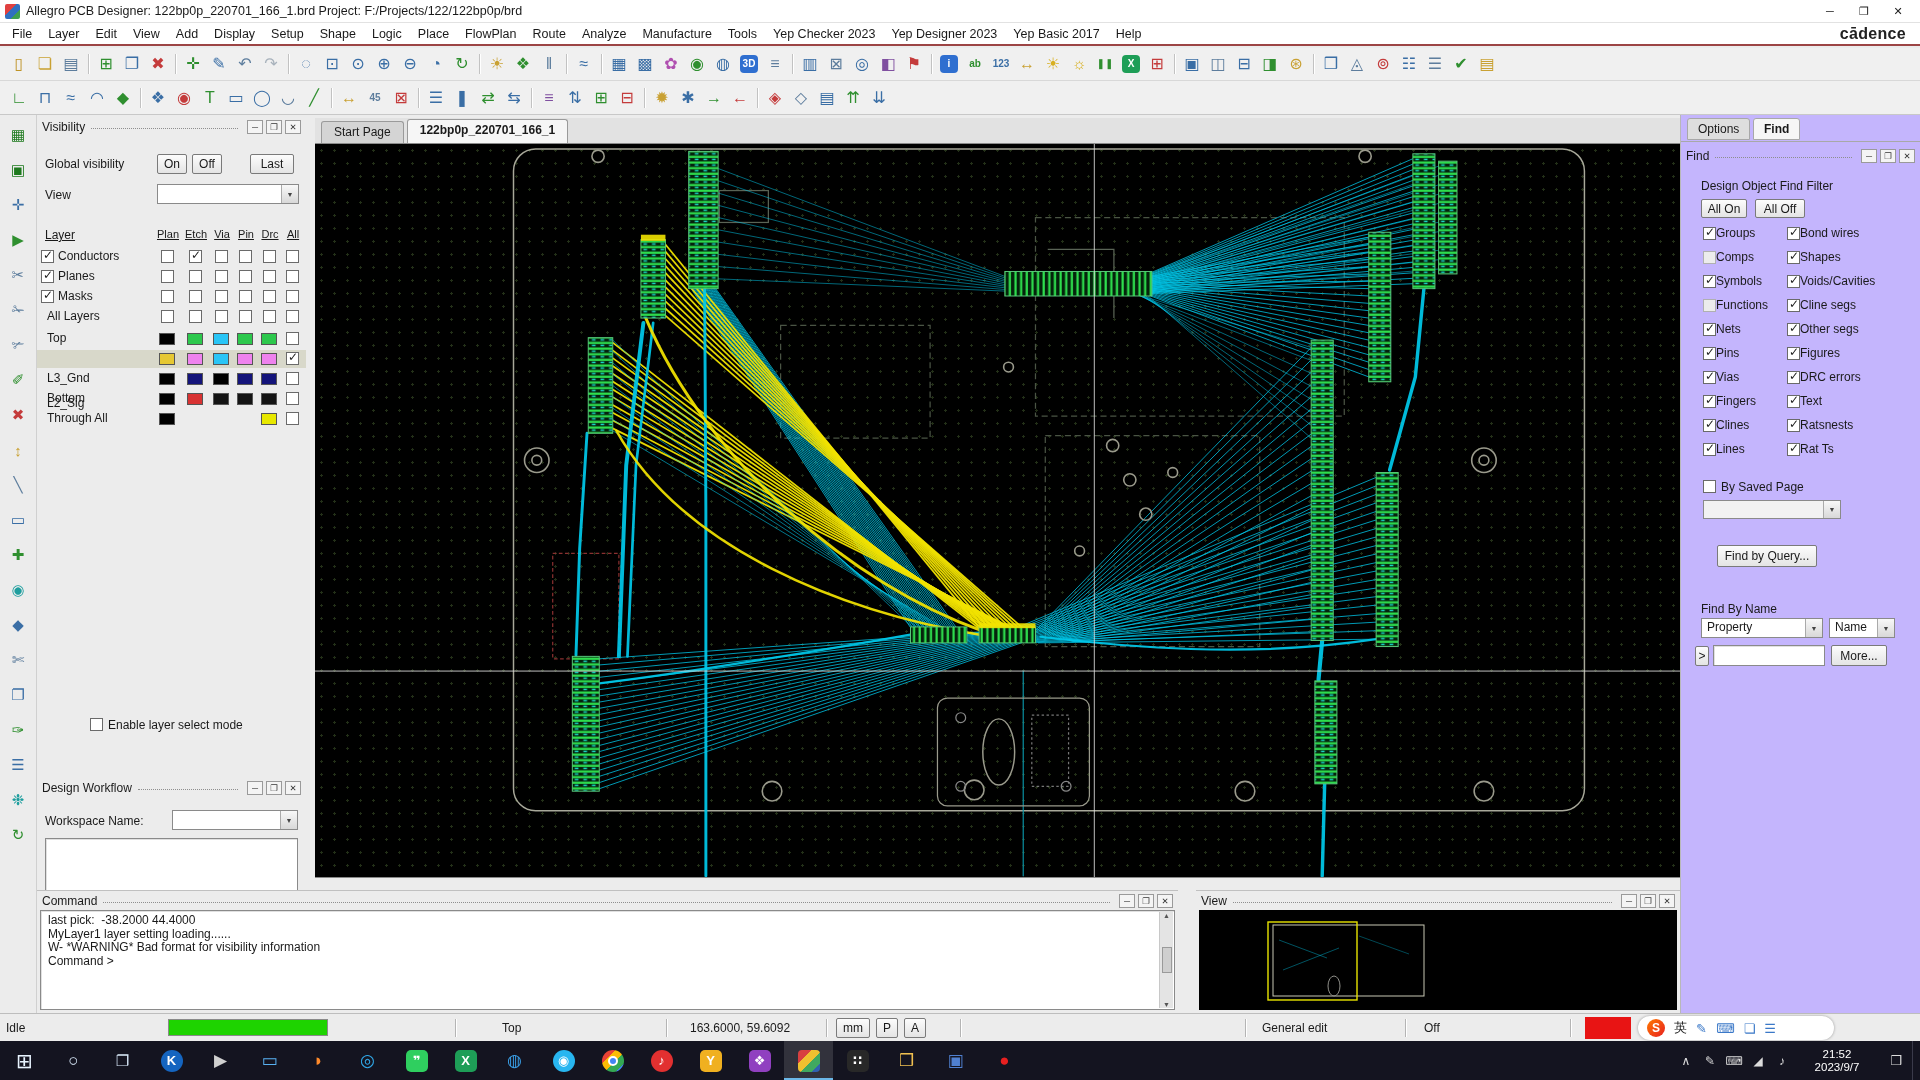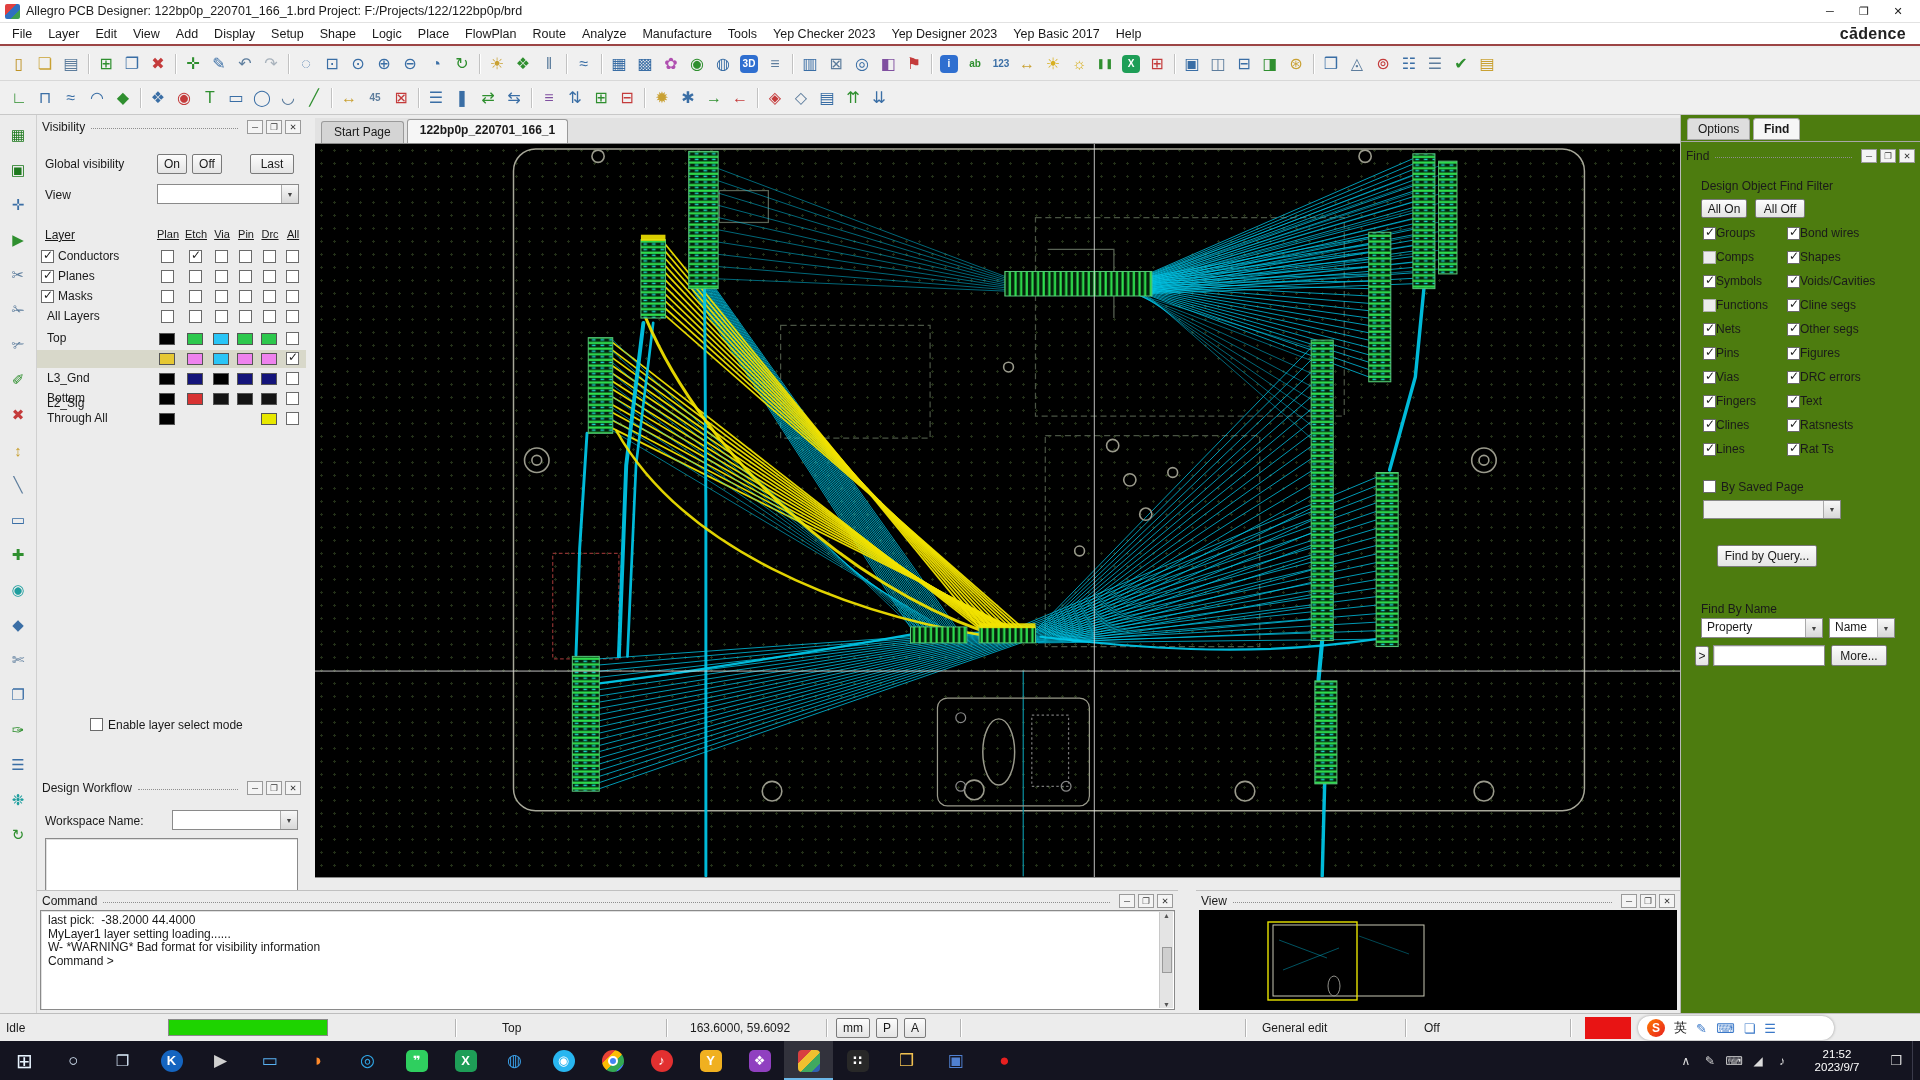--- a/index.html
+++ b/index.html
@@ -63,21 +63,21 @@
 
 #tabs-row{position:absolute;left:315px;top:118px;width:1365px;height:26px;background:#e2e2e2;border-bottom:1px solid #8a8a8a;display:flex;align-items:flex-end;padding-left:6px}
 #doc-tabs{display:flex;align-items:flex-end}
 .dtab{height:22px;padding:3px 12px;font-size:12px;background:#d4d4d4;border:1px solid #9a9a9a;border-bottom:none;margin-right:3px;border-radius:3px 3px 0 0;white-space:nowrap}
 .dtab.active{background:#f6f6f6;height:24px;font-weight:bold}
 #canvas{position:absolute;left:315px;top:144px;width:1365px;height:734px;background-color:#000;background-image:radial-gradient(circle,#233018 1px,transparent 1.3px);background-size:13px 13px;border-bottom:1px solid #888}
 #pcb-canvas{position:absolute;inset:0}
 #pcb-canvas svg{width:100%;height:100%;display:block}
 
 
-#find-panel{left:1680px;top:115px;width:240px;height:898px;background:#4d7c0f;border-left:1px solid #b8b8b8}
+#find-panel{left:1680px;top:115px;width:240px;height:898px;background:#c4b5fd;border-left:1px solid #b8b8b8}
 .ftab{position:absolute;top:3px;height:22px;padding:3px 10px;font-size:12px;background:#dedede;border:1px solid #a8a8a8;border-radius:3px 3px 0 0}
 .ftab.active{background:#f6f6f6;font-weight:bold}
 #find-hr{position:absolute;left:0;right:0;top:26px;border-top:1px solid #a8a8a8}
 #find-col-left{position:absolute;left:22px;top:110px}
 #find-col-right{position:absolute;left:106px;top:110px}
 .frow{display:flex;align-items:center;height:16px;margin-bottom:8px}
 .flabel{font-size:12px;white-space:nowrap}
 
 
 #cmd-panel{left:37px;top:890px;width:1141px;height:123px;border-top:1px solid #c0c0c0}

